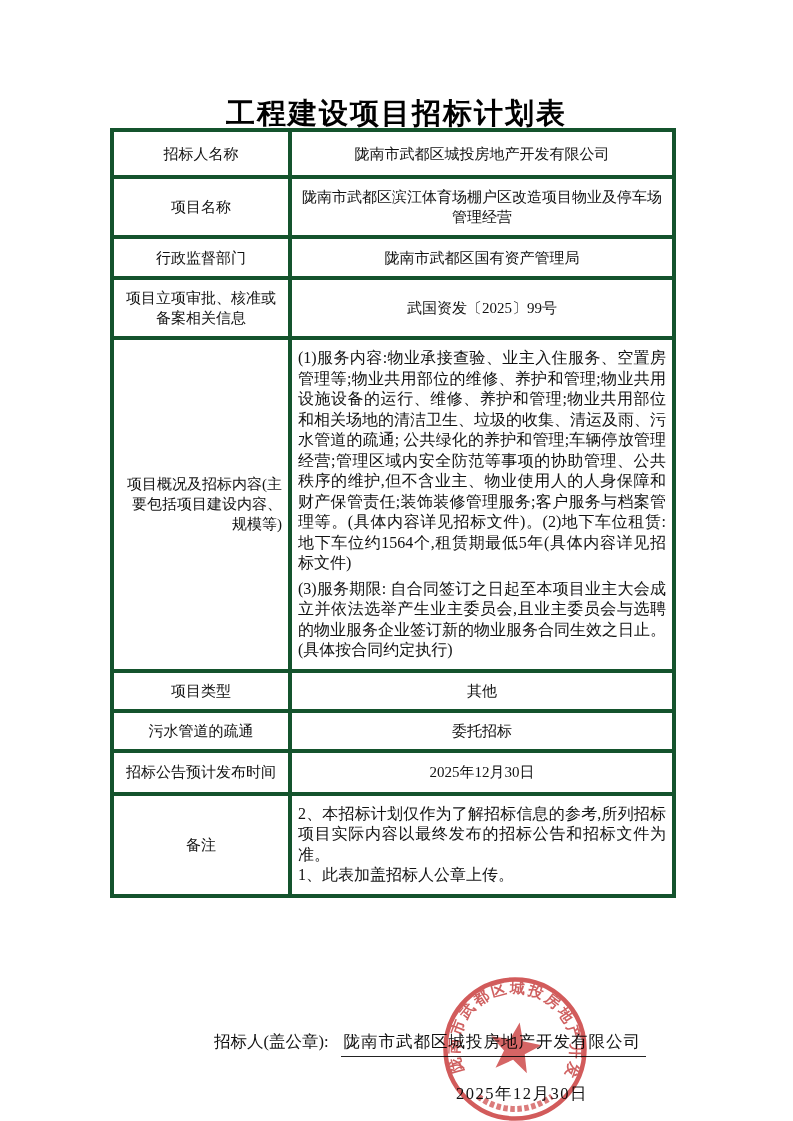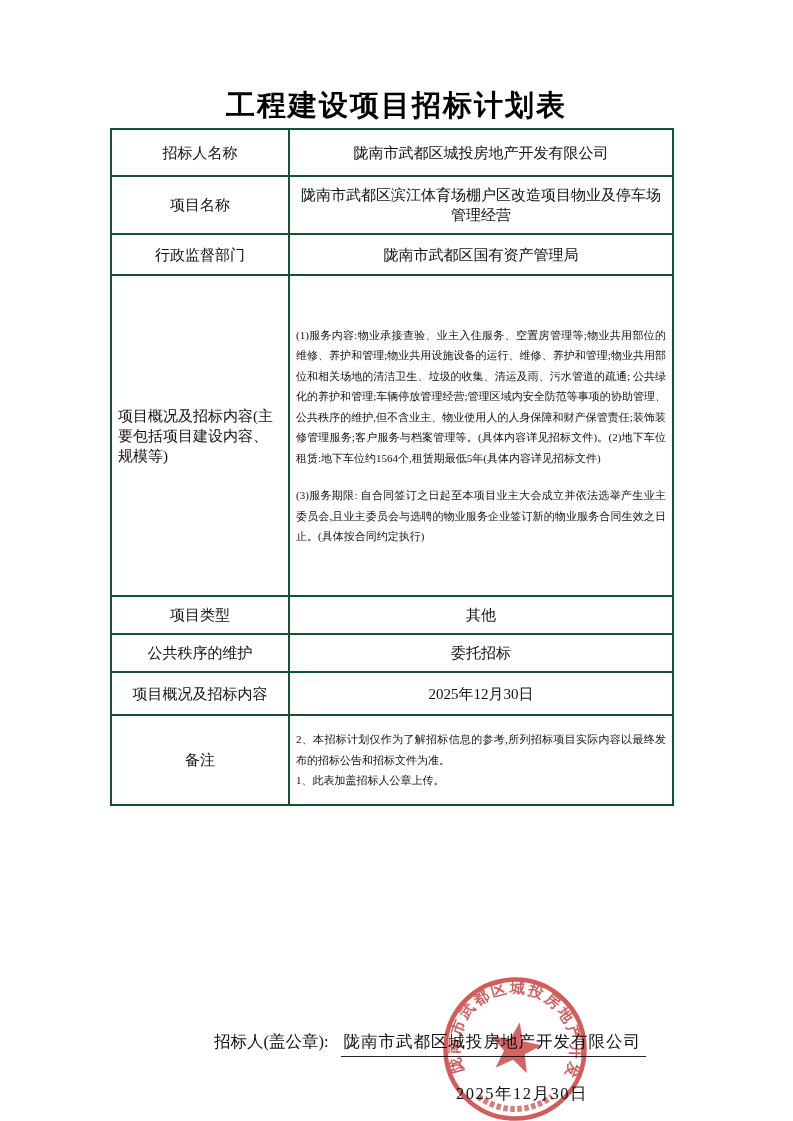--- a/index.html
+++ b/index.html
@@ -6,43 +6,43 @@
   .page{
     position:relative;
     width:793px;height:1121px;
     background:#ffffff;
     font-family:"Liberation Serif","DejaVu Serif",serif;
     color:#111111;
     overflow:hidden;
   }
   .title{
     position:absolute;top:82px;left:0;right:0;
-    margin:4px;text-align:center;
+    margin:12px;text-align:center;
     font-family:"Liberation Sans","DejaVu Sans",sans-serif;
     font-size:29px;font-weight:bold;letter-spacing:2px;
     color:#000000;
   }
   table.plan-table{
     position:absolute;left:110px;top:128px;
     width:562px;
     border-collapse:collapse;table-layout:fixed;
   }
   table.plan-table td{
-    border:2px solid #14532d;
+    border:4px solid #14532d;
     padding:8px 6px;
     font-size:15px;line-height:20px;
     vertical-align:middle;
     word-break:break-all;
   }
   td.label{text-align:center;}
   td.value{text-align:center;font-size:15.5px;}
-  td.label-left{text-align:left;padding:2px 8px;line-height:21px;}
+  td.label-left{text-align:right;padding:2px 8px;line-height:21px;}
   td.value-left{text-align:justify;padding:5px 7px;}
-  td.value-left p{margin:0;font-size:11px;line-height:20.5px;text-align:justify;}
-  td.value-left p.para-gap{margin-top:17px;}
+  td.value-left p{margin:0;font-size:16px;line-height:20.5px;text-align:justify;}
+  td.value-left p.para-gap{margin-top:5px;}
   .signature{
     position:absolute;top:1031px;left:214px;
     font-size:16.5px;white-space:nowrap;
   }
   .sig-company{
     display:inline-block;
     margin-left:12px;
     padding:0 5px 3px 3px;
     border-bottom:1.5px solid #222222;
     letter-spacing:1px;
@@ -81,37 +81,41 @@
         <td class="value">陇南市武都区城投房地产开发有限公司</td>
       </tr>
       <tr style="height:53px">
         <td class="label">项目名称</td>
         <td class="value">陇南市武都区滨江体育场棚户区改造项目物业及停车场管理经营</td>
       </tr>
       <tr style="height:41px">
         <td class="label">行政监督部门</td>
         <td class="value">陇南市武都区国有资产管理局</td>
       </tr>
+      <tr style="height:55px">
+        <td class="label">项目立项审批、核准或备案相关信息</td>
+        <td class="value">武国资发〔2025〕99号</td>
+      </tr>
       <tr style="height:321px">
         <td class="label label-left">项目概况及招标内容(主要包括项目建设内容、规模等)</td>
         <td class="value-left">
           <p>(1)服务内容:物业承接查验、业主入住服务、空置房管理等;物业共用部位的维修、养护和管理;物业共用设施设备的运行、维修、养护和管理;物业共用部位和相关场地的清洁卫生、垃圾的收集、清运及雨、污水管道的疏通; 公共绿化的养护和管理;车辆停放管理经营;管理区域内安全防范等事项的协助管理、公共秩序的维护,但不含业主、物业使用人的人身保障和财产保管责任;装饰装修管理服务;客户服务与档案管理等。(具体内容详见招标文件)。(2)地下车位租赁:地下车位约1564个,租赁期最低5年(具体内容详见招标文件)</p>
           <p class="para-gap">(3)服务期限: 自合同签订之日起至本项目业主大会成立并依法选举产生业主委员会,且业主委员会与选聘的物业服务企业签订新的物业服务合同生效之日止。(具体按合同约定执行)</p>
         </td>
       </tr>
       <tr style="height:34px">
         <td class="label">项目类型</td>
         <td class="value">其他</td>
       </tr>
       <tr style="height:35px">
-        <td class="label">公共秩序的维护</td>
+        <td class="label">污水管道的疏通</td>
         <td class="value">委托招标</td>
       </tr>
       <tr style="height:43px">
-        <td class="label">项目概况及招标内容</td>
+        <td class="label">招标公告预计发布时间</td>
         <td class="value">2025年12月30日</td>
       </tr>
       <tr style="height:90px">
         <td class="label">备注</td>
         <td class="value-left">
           <p>2、本招标计划仅作为了解招标信息的参考,所列招标项目实际内容以最终发布的招标公告和招标文件为准。</p>
           <p>1、此表加盖招标人公章上传。</p>
         </td>
       </tr>
     </tbody>

